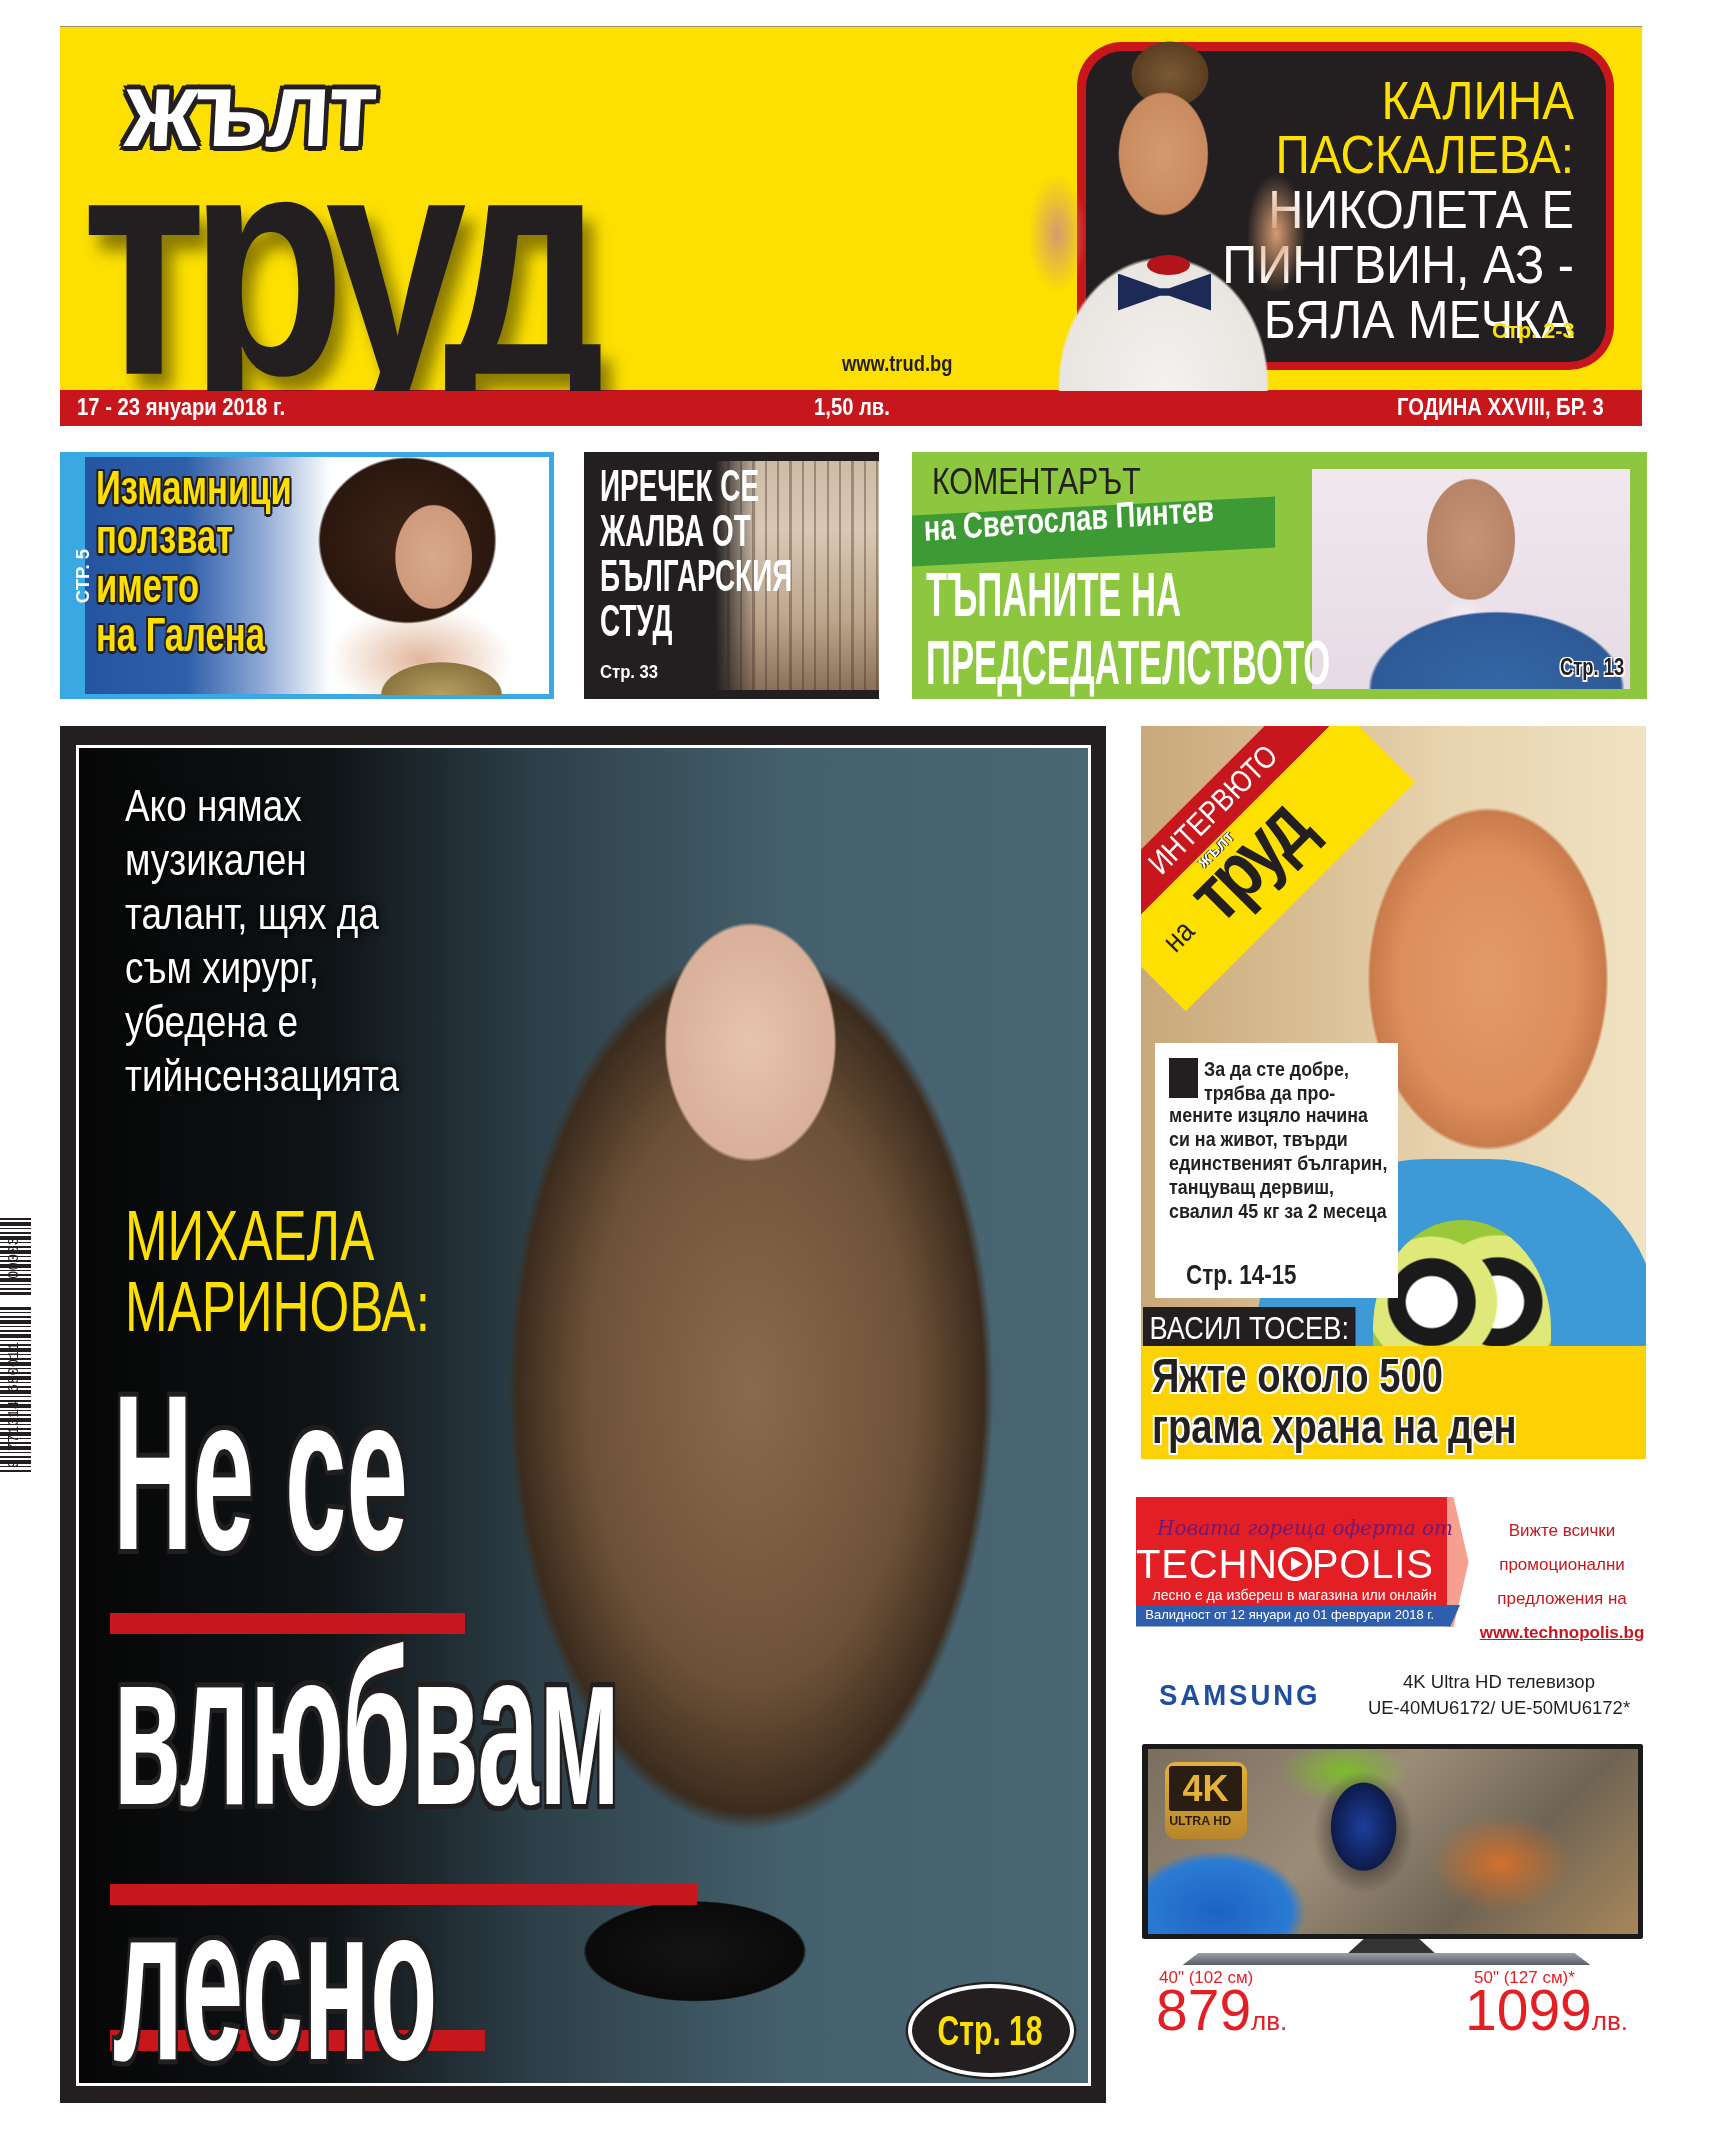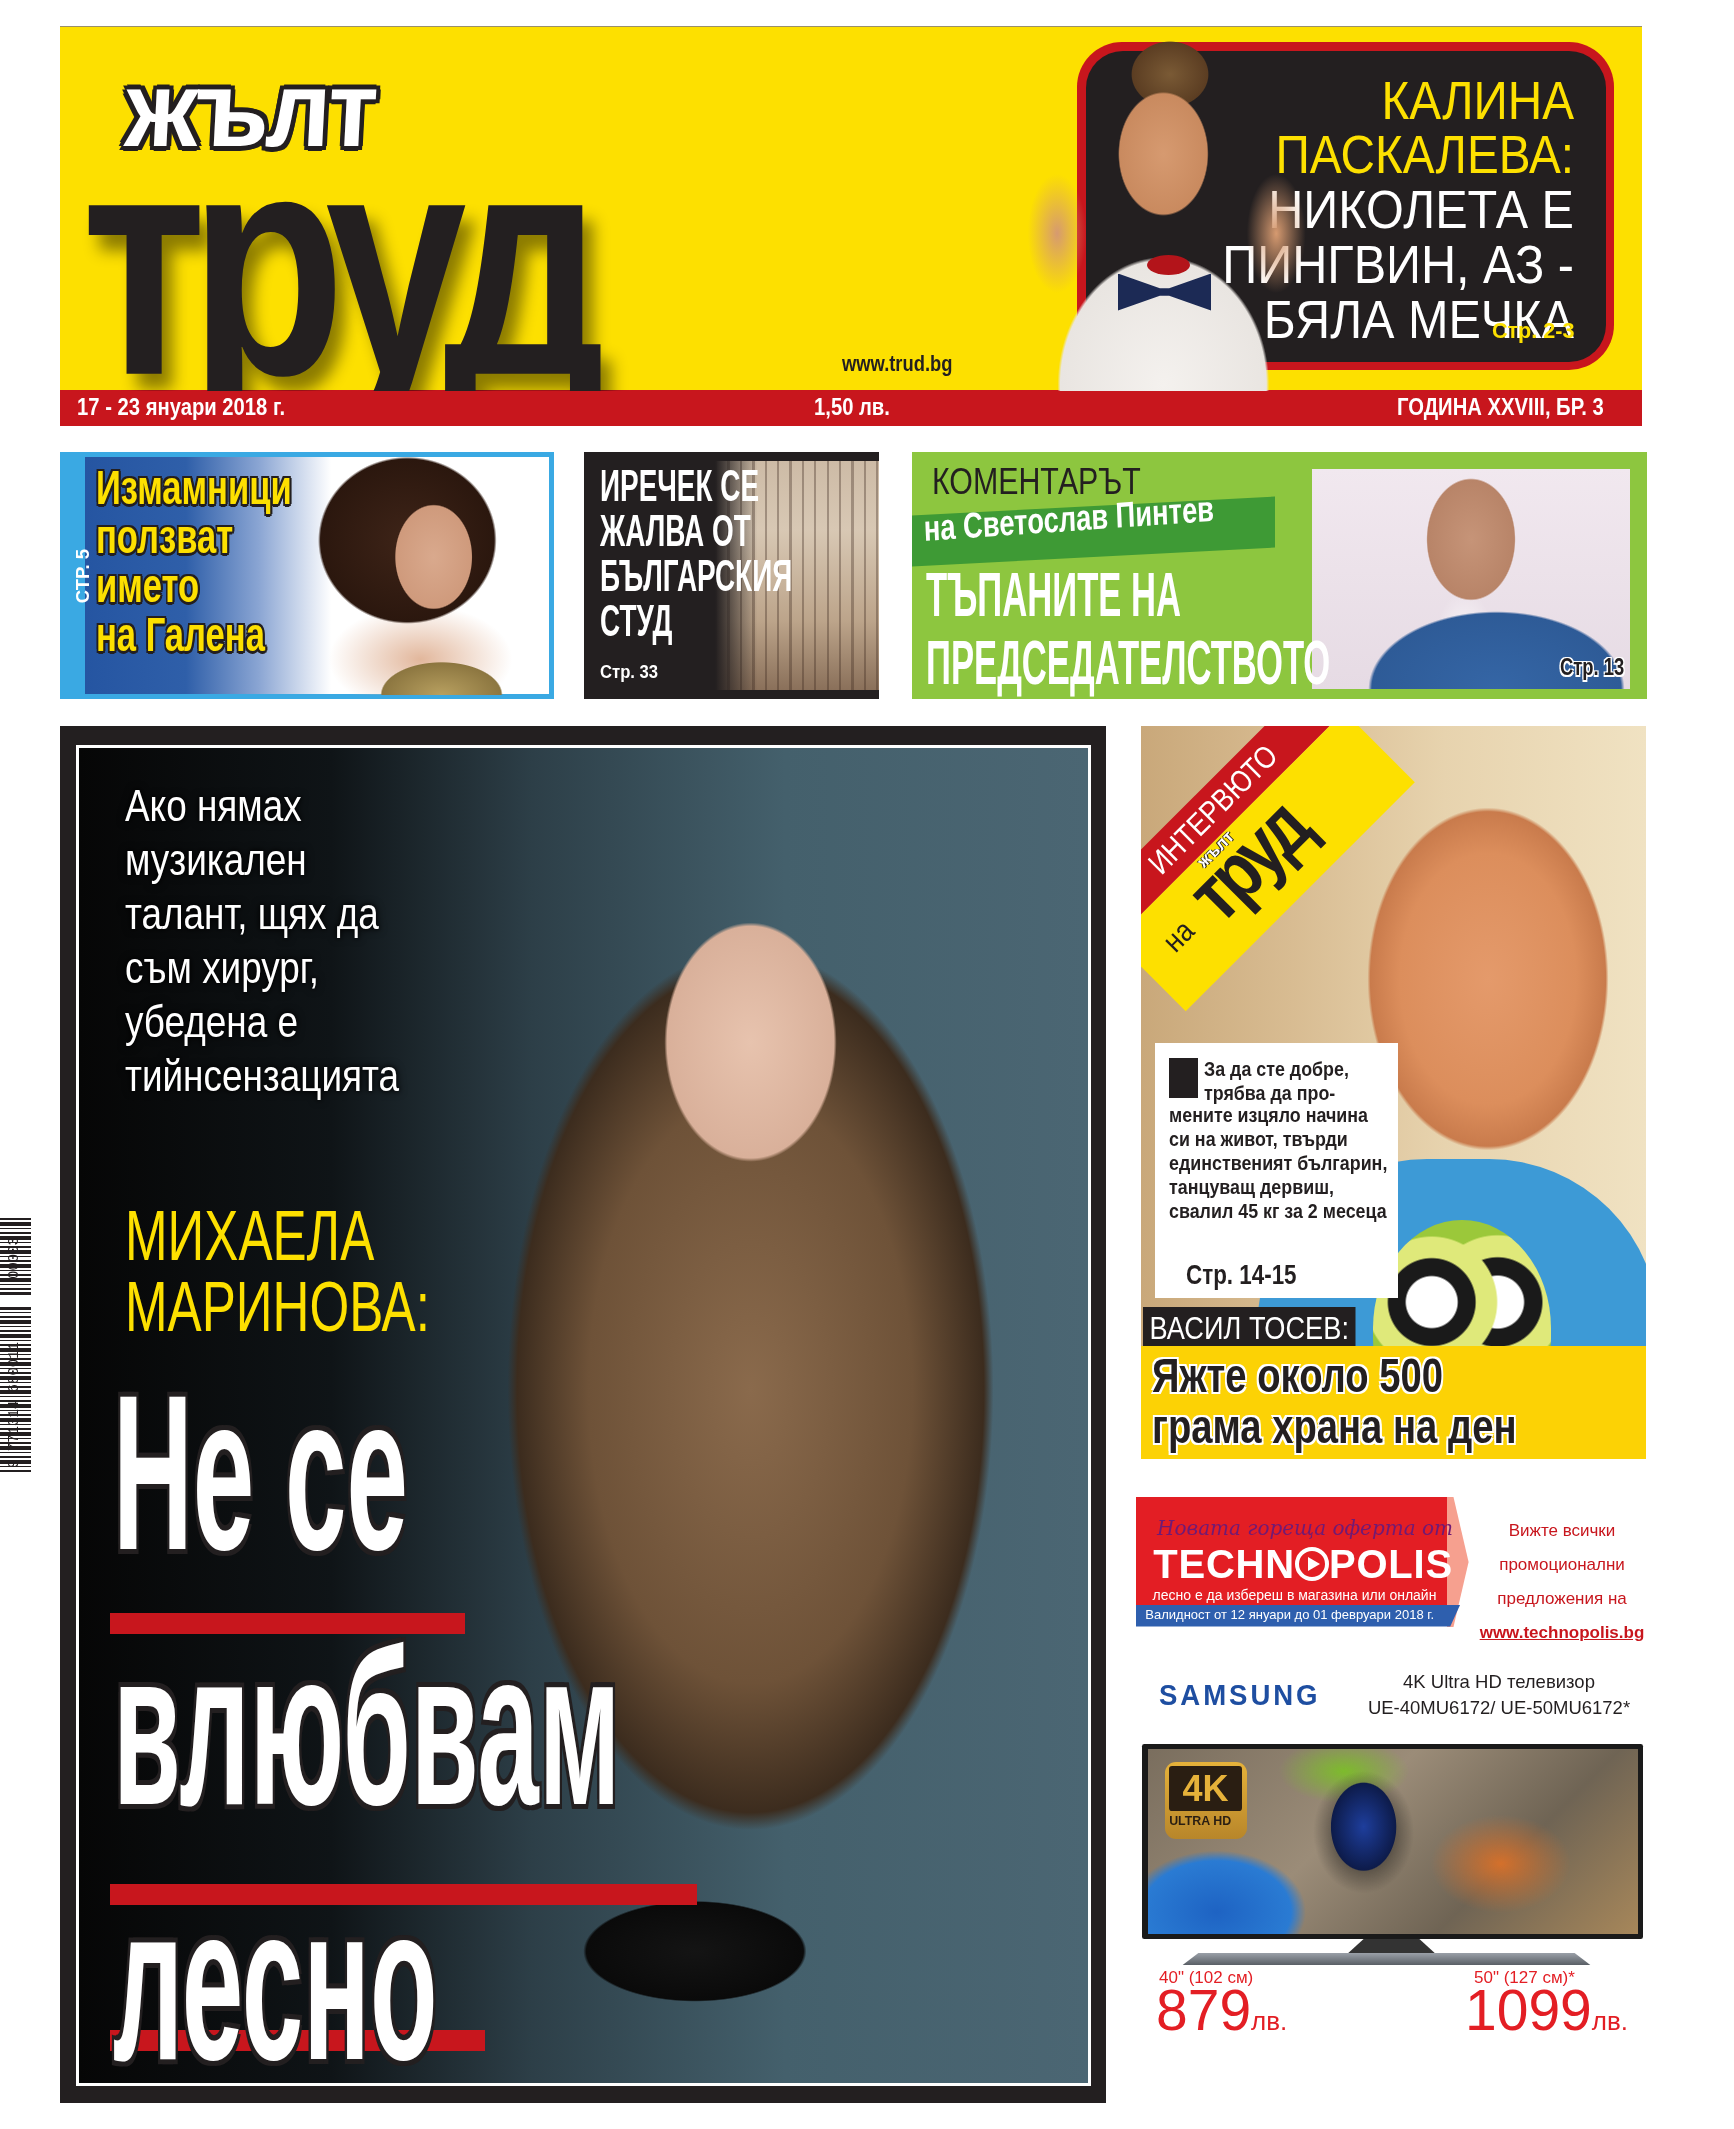--- a/index.html
+++ b/index.html
@@ -127,21 +127,21 @@
   #iv-headline-box { left: 0; top: 620px; width: 505px; height: 114px; background: #fcd205; }
   #iv-headline { left: 10.8px; top: 624px; font-size: 49px; font-weight: 900; color: #231f20; line-height: 1.05; transform: scaleX(0.78); transform-origin: left top; white-space: nowrap;
     text-shadow: -2.3px -2.3px 0 #fff, 2.3px -2.3px 0 #fff, -2.3px 2.3px 0 #fff, 2.3px 2.3px 0 #fff; }
 
   
   #ad { left: 1136px; top: 1497px; width: 518px; height: 632px; }
   #ad-red-wide { left: 0; top: 0; width: 324px; height: 112px; background: #e31e24; clip-path: polygon(0 0, 97% 0, 100% 50%, 97% 100%, 0 100%); }
   #ad-pink { left: 311px; top: 0; width: 21.6px; height: 130px; background: #f6a08f; clip-path: polygon(0 0, 30% 0, 100% 50%, 30% 100%, 0 100%); }
   #ad-blue { left: 0; top: 108px; width: 324px; height: 21.6px; background: #2e5fae; clip-path: polygon(0 0, 100% 0, 97% 100%, 0 100%); }
   #ad-tagline-top { left: 0; top: 18.5px; width: 317px; text-align: right; font-size: 20px; color: #701a75; font-style: italic; font-family: "DejaVu Serif", serif; }
-  #ad-brand { left: 0; top: 45px; width: 317px; text-align: right; font-size: 40px; font-weight: 700; color: #fff; letter-spacing: 0.8px; }
+  #ad-brand { left: 0; top: 45px; width: 317px; text-align: left; font-size: 40px; font-weight: 400; color: #fff; letter-spacing: 0.8px; }
   #ad-brand .o { display: inline-block; width: 34px; height: 34px; border: 4.6px solid #fff; border-radius: 50%; vertical-align: -3.1px; position: relative; }
   #ad-brand .o::after { content: ""; position: absolute; left: 9.3px; top: 6.2px; border-left: 12.4px solid #fff; border-top: 7.7px solid transparent; border-bottom: 7.7px solid transparent; }
   #ad-tagline-bottom { left: 0; top: 90px; width: 317px; text-align: center; font-size: 14px; color: #fff; }
   #ad-validity { left: 9.3px; top: 110px; font-size: 13px; color: #fff; white-space: nowrap; }
   #ad-side { left: 334px; top: 17px; width: 184px; text-align: center; font-size: 17px; color: #c8161d; line-height: 2.0; }
   #ad-link { display: block; font-weight: 700; text-decoration: underline; }
   #ad-samsung { left: 23px; top: 182px; font-size: 29px; font-weight: 700; color: #1e4ea1; letter-spacing: 3.1px; transform: scaleX(0.95); transform-origin: left; }
   #ad-model { left: 224px; top: 172px; width: 278px; text-align: center; font-size: 18.5px; color: #231f20; line-height: 1.4; }
   #ad-tv { left: 6.2px; top: 247px; width: 501px; height: 195px; background: #1a1a1a; padding: 5.4px; border-radius: 2.3px; }
   #ad-tv-screen { width: 100%; height: 100%;
@@ -250,20 +250,23 @@
       <div>МАРИНОВА:</div>
     </div>
     <div id="rule1" class="red-rule"></div>
     <div id="rule2" class="red-rule"></div>
     <div id="rule3" class="red-rule"></div>
     <div id="main-headline" class="abs">
       <span class="hl-line">Не се</span>
       <span class="hl-line">влюбвам</span>
       <span class="hl-line">лесно</span>
     </div>
+    <div id="main-page-badge" class="abs">
+      <span>Стр. 18</span>
+    </div>
   </div>
 </div>
 
 <div id="interview" class="abs">
   <div id="iv-face" class="abs"></div>
   <div id="iv-shirt" class="abs"></div>
   <div id="iv-owl" class="abs"></div>
 
   <div id="iv-ribbon" class="abs">
     <div id="iv-ribbon-red"></div>

